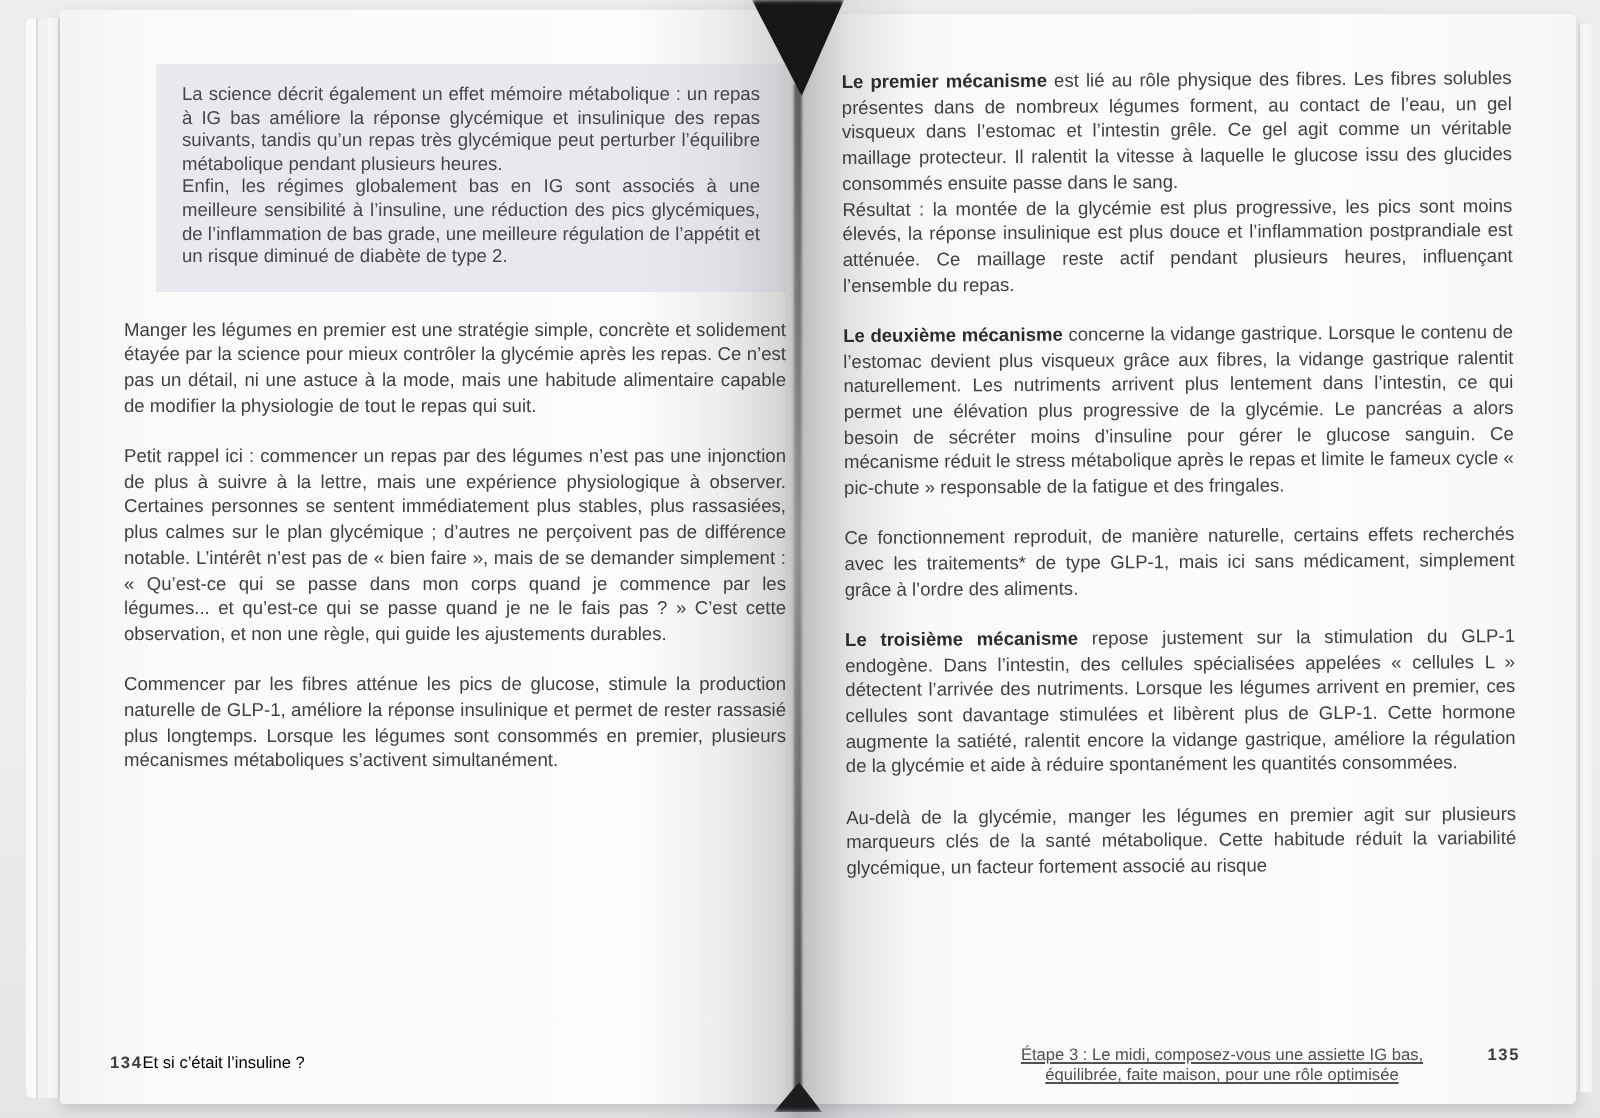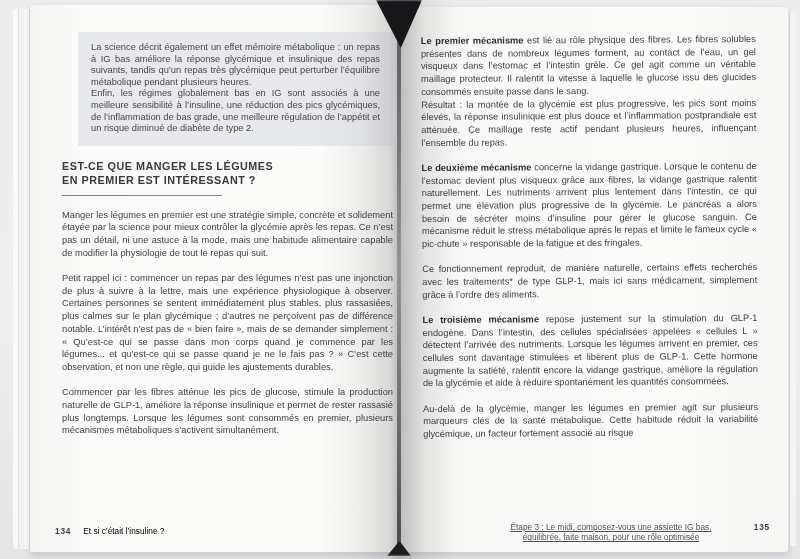--- a/index.html
+++ b/index.html
@@ -70,55 +70,50 @@
     margin-top:12.5px;
   }
   .par.first { margin-top:13px; }
   .par.flush { margin-top:0; }
   .par b { font-weight:700; color:#2c2c2f; }
   
   .rp-inner { position:absolute; left:22px; right:31px; top:27px; transform:rotate(-.35deg); }
   .rp-inner .par:first-child { margin-top:0; }
   
   .lp-footer {
-    position:absolute; left:25px; bottom:16px; display:flex; gap:12px; align-items:baseline;
+    position:absolute; left:25px; bottom:16px; display:flex; align-items:baseline;
     font-size:8.3px; color:#55555
 8;
   }
   .lp-footer .pnum { font-weight:600; letter-spacing:.8px; color:#3d3d40; }
   .rp-footer-lines {
     position:absolute; left:84px; right:50px; bottom:9px; text-align:center;
     font-size:8.3px; line-height:10.6px; color:#515155;text-decoration:underline;
   }
   .rp-page-num {
-    position:absolute; right:18px; bottom:20px; font-size:8.3px; font-weight:600;
+    position:absolute; right:28px; bottom:20px; font-size:8.3px; font-weight:600;
     letter-spacing:.8px; color:#3d3d40;
   }
 </style>
 </head>
 <body>
 
 <div class="photo">
 
   <div class="edges-left"></div>
   <div class="edges-right"></div>
 
   <div class="page left-page">
     <div class="lp-inner">
 
       <div class="infobox">
         <p>La science décrit également un effet mémoire métabolique : un repas à IG bas améliore la réponse glycémique et insulinique des repas suivants, tandis qu’un repas très glycémique peut perturber l’équilibre métabolique pendant plusieurs heures.</p>
         <p>Enfin, les régimes globalement bas en IG sont associés à une meilleure sensibilité à l’insuline, une réduction des pics glycémiques, de l’inflammation de bas grade, une meilleure régulation de l’appétit et un risque diminué de diabète de type 2.</p>
       </div>
 
-      <div class="heading">
-        <div>EST-CE QUE MANGER LES LÉGUMES</div>
-        <div>EN PREMIER EST INTÉRESSANT ?</div>
-        <div class="heading-underline"></div>
-      </div>
 
       <p class="par first">Manger les légumes en premier est une stratégie simple, concrète et solidement étayée par la science pour mieux contrôler la glycémie après les repas. Ce n’est pas un détail, ni une astuce à la mode, mais une habitude alimentaire capable de modifier la physiologie de tout le repas qui suit.</p>
       <p class="par">Petit rappel ici : commencer un repas par des légumes n’est pas une injonction de plus à suivre à la lettre, mais une expérience physiologique à observer. Certaines personnes se sentent immédiatement plus stables, plus rassasiées, plus calmes sur le plan glycémique ; d’autres ne perçoivent pas de différence notable. L’intérêt n’est pas de « bien faire », mais de se demander simplement : « Qu’est-ce qui se passe dans mon corps quand je commence par les légumes... et qu’est-ce qui se passe quand je ne le fais pas ? » C’est cette observation, et non une règle, qui guide les ajustements durables.</p>
       <p class="par">Commencer par les fibres atténue les pics de glucose, stimule la production naturelle de GLP-1, améliore la réponse insulinique et permet de rester rassasié plus longtemps. Lorsque les légumes sont consommés en premier, plusieurs mécanismes métaboliques s’activent simultanément.</p>
     </div>
 
     <div class="lp-footer">
       <span class="pnum">134</span>
       <span>Et si c’était l’insuline ?</span>
     </div>

